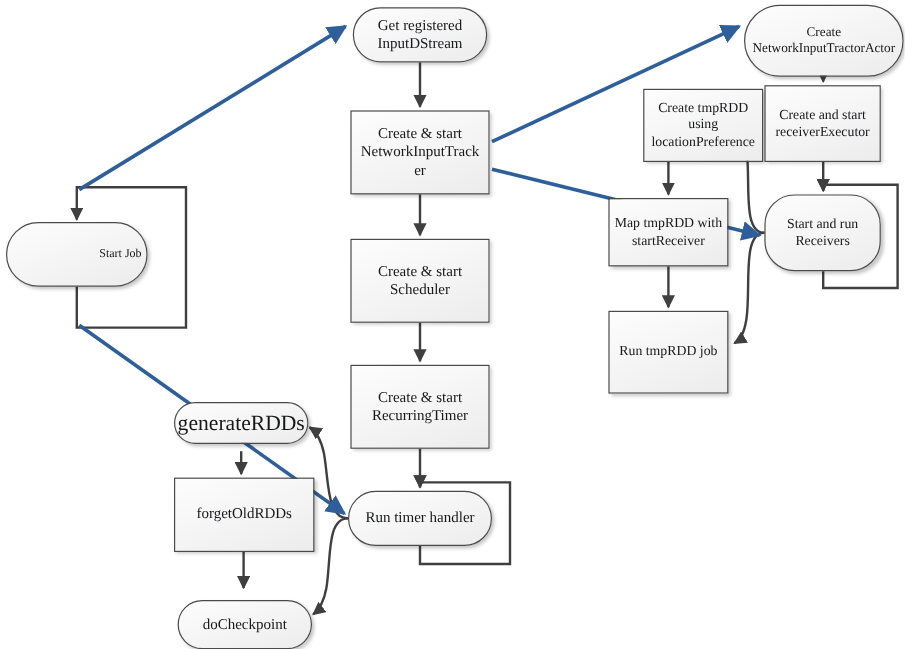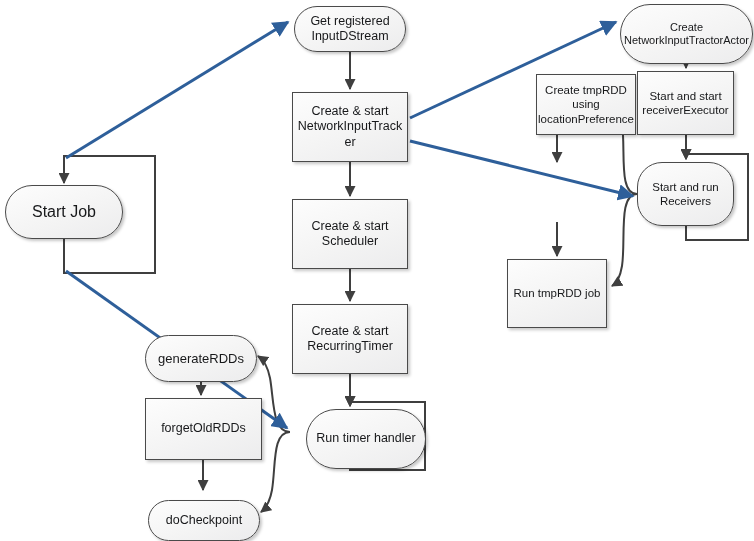--- a/index.html
+++ b/index.html
@@ -30,20 +30,21 @@
     align-items: center;
     justify-content: center;
     text-align: center;
     color: #17181a;
     background: linear-gradient(160deg, #fdfdfd 0%, #f4f4f4 55%, #ececed 100%);
     border: 1px solid #4a4a4a;
     box-shadow: 2px 2px 3px rgba(0,0,0,0.22);
     line-height: 1.22;
     padding: 2px 4px;
     z-index: 3;
+    font-family: Liberation Serif, serif;
   }
   .node.rounded { border-radius: 999px; }
   .node .lbl { display: block; white-space: pre-line; }
 </style>
 </head>
 <body>
 
 <div id="canvas">
 
   <svg id="edges" viewBox="0 0 754 541" xmlns="http://www.w3.org/2000/svg">
@@ -86,21 +87,21 @@
     </g>
 
     <g stroke="#2e5f9a" stroke-width="3" fill="none" marker-end="url(#ahBlue)">
       <path d="M 66 158 L 288 22"></path>
       <path d="M 66 271 L 287 428"></path>
       <path d="M 410 118 L 616 22"></path>
       <path d="M 410 141 L 633 196"></path>
     </g>
   </svg>
 
-  <div class="node rounded" style="left:5px;top:185px;width:118px;height:54px;font-size:16px;">
+  <div class="node rounded" style="left:5px;top:185px;width:118px;height:54px;font-size:10px;justify-content:flex-end;">
     <span class="lbl">Start Job</span>
   </div>
 
   <div class="node rounded" style="left:294px;top:6px;width:112px;height:46px;font-size:12.5px;">
     <span class="lbl">Get registered
 InputDStream</span>
   </div>
 
   <div class="node" style="left:292px;top:92px;width:116px;height:70px;font-size:12.5px;">
     <span class="lbl">Create &amp; start
@@ -111,54 +112,58 @@
   <div class="node" style="left:292px;top:199px;width:116px;height:70px;font-size:12.5px;">
     <span class="lbl">Create &amp; start
 Scheduler</span>
   </div>
 
   <div class="node" style="left:292px;top:304px;width:116px;height:70px;font-size:12.5px;">
     <span class="lbl">Create &amp; start
 RecurringTimer</span>
   </div>
 
-  <div class="node rounded" style="left:306px;top:409px;width:120px;height:60px;font-size:12.5px;">
+  <div class="node rounded" style="left:290px;top:409px;width:120px;height:46px;font-size:12.5px;">
     <span class="lbl">Run timer handler</span>
   </div>
 
-  <div class="node rounded" style="left:145px;top:335px;width:112px;height:47px;font-size:13px;">
+  <div class="node rounded" style="left:145px;top:335px;width:112px;height:35px;font-size:18px;">
     <span class="lbl">generateRDDs</span>
   </div>
 
   <div class="node" style="left:145px;top:398px;width:117px;height:62px;font-size:12.5px;">
     <span class="lbl">forgetOldRDDs</span>
   </div>
 
   <div class="node rounded" style="left:148px;top:500px;width:112px;height:41px;font-size:12.5px;">
     <span class="lbl">doCheckpoint</span>
   </div>
 
   <div class="node" style="left:507px;top:74px;width:100px;height:61px;font-size:11.5px;margin-left:29px;">
     <span class="lbl">Create tmpRDD
 using
 locationPreference</span>
   </div>
 
+  <div class="node" style="left:507px;top:165px;width:100px;height:57px;font-size:11.5px;">
+    <span class="lbl">Map tmpRDD with
+startReceiver</span>
+  </div>
 
   <div class="node" style="left:507px;top:259px;width:100px;height:69px;font-size:11.5px;">
     <span class="lbl">Run tmpRDD job</span>
   </div>
 
   <div class="node rounded" style="left:620px;top:4px;width:133px;height:60px;font-size:11px;">
     <span class="lbl">Create
 NetworkInputTractorActor</span>
   </div>
 
   <div class="node" style="left:637px;top:71px;width:97px;height:64px;font-size:11.5px;">
-    <span class="lbl">Start and start
+    <span class="lbl">Create and start
 receiverExecutor</span>
   </div>
 
   <div class="node" style="left:637px;top:162px;width:97px;height:64px;font-size:11.5px;border-radius:25px;">
     <span class="lbl">Start and run
 Receivers</span>
   </div>
 
 </div>
 

